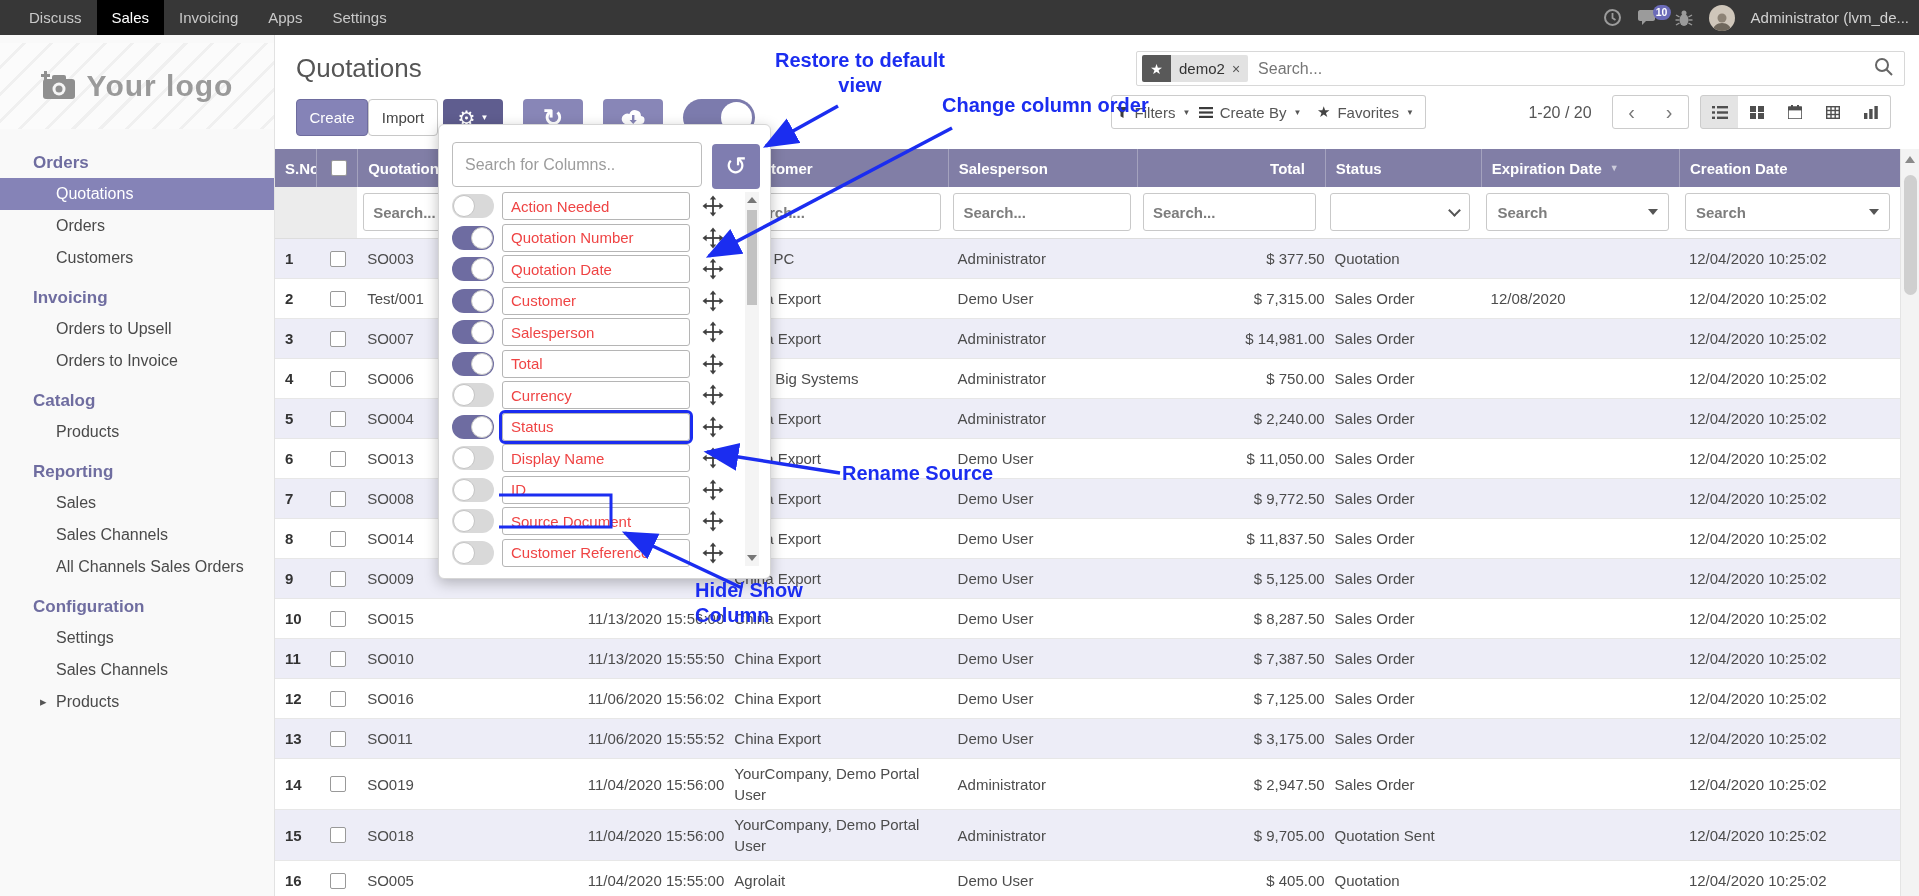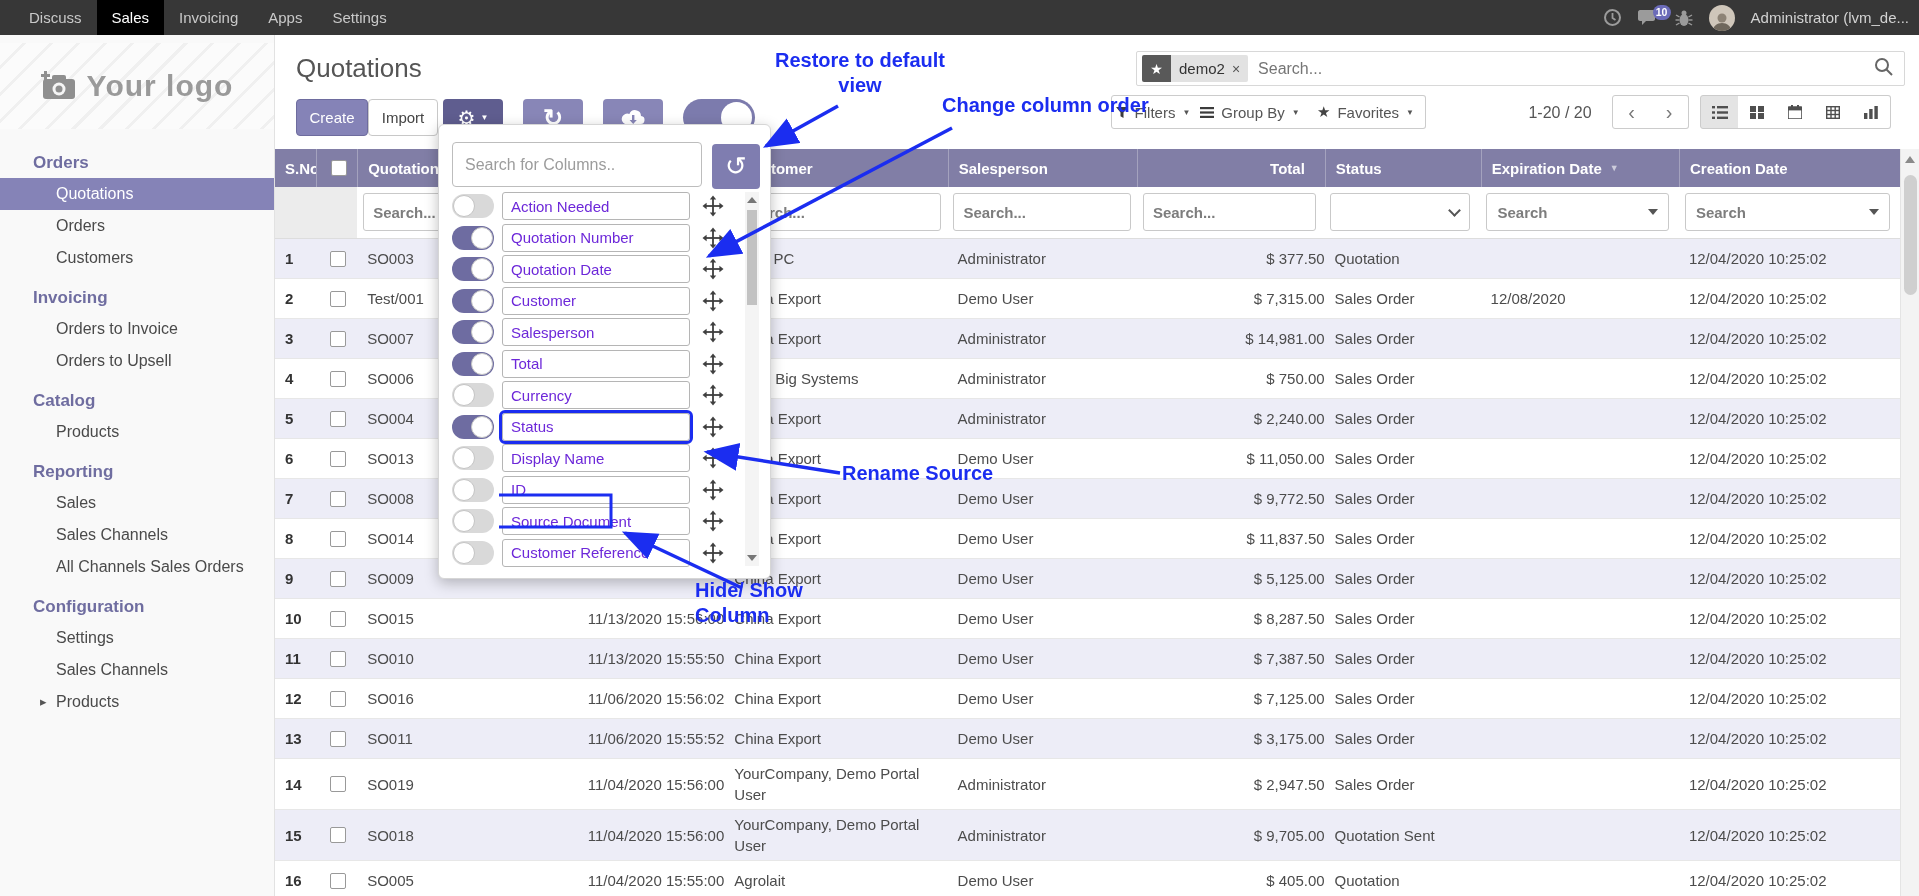--- a/index.html
+++ b/index.html
@@ -110,21 +110,21 @@
   .colpanel { position:absolute; left:438px; top:124px; width:333px; height:455px; background:#fff; border:1px solid #d6d6d6; border-radius:6px; box-shadow:0 4px 14px rgba(0,0,0,.25); z-index:40; }
   .cp-search { position:absolute; left:13px; top:17px; width:250px; height:45px; border:1px solid #bdbdbd; border-radius:4px; padding:0 12px; font-size:16px; color:#555; font-family:"Liberation Sans",sans-serif; outline:none; }
   .cp-search::placeholder { color:#9c9c9c; }
   .cp-restore { position:absolute; left:273px; top:19px; width:48px; height:45px; background:#7f7db0; border-radius:4px; color:#fff; font-size:26px; display:flex; align-items:center; justify-content:center; cursor:pointer; }
   .cp-rows { position:absolute; left:13px; top:67px; width:293px; display:flex; flex-direction:column; gap:3.5px; }
   .prow { display:flex; align-items:center; height:28px; }
   .tgl { position:relative; width:42px; height:24px; border-radius:12px; flex:0 0 42px; cursor:pointer; }
   .tgl .knob { position:absolute; top:1px; width:22px; height:22px; border-radius:50%; background:#fff; border:1px solid #c4c4c4; }
   .tgl.on { background:#6e6ca1; } .tgl.on .knob { left:19px; }
   .tgl.off { background:#d9d9d9; } .tgl.off .knob { left:1px; }
-  .pinput { width:188px; height:28px; margin-left:8px; border:1px solid #b5b5b5; border-radius:3px; padding:0 8px; font-size:15px; color:#6d28d9; font-family:"Liberation Sans",sans-serif; outline:none; background:#fff; }
+  .pinput { width:188px; height:28px; margin-left:8px; border:1px solid #b5b5b5; border-radius:3px; padding:0 8px; font-size:15px; color:#ef4444; font-family:"Liberation Sans",sans-serif; outline:none; background:#fff; }
   .pinput.hl { outline:3px solid #1b2df0; }
   .handle { margin-left:12px; cursor:grab; display:flex; }
   .cp-scroll { position:absolute; left:306px; top:67px; width:14px; height:374px; background:#f4f4f4; }
   .cps-up { position:absolute; top:5px; left:2px; width:0; height:0; border-left:5px solid transparent; border-right:5px solid transparent; border-bottom:6px solid #777; }
   .cps-down { position:absolute; bottom:5px; left:2px; width:0; height:0; border-left:5px solid transparent; border-right:5px solid transparent; border-top:6px solid #777; }
   .cps-thumb { position:absolute; top:18px; left:2px; width:10px; height:95px; background:#c2c2c2; }
 
   
   .annsvg { position:absolute; left:0; top:0; width:1919px; height:896px; z-index:60; pointer-events:none; }
   .annlabel { position:absolute; z-index:61; color:#1b2df0; font-weight:bold; font-size:20px; line-height:25px; pointer-events:none; }
@@ -208,25 +208,25 @@
             </div>
           <div class="sitem">
               <span class="arrow"></span>
               <span>Customers</span>
             </div>
         </div>
         <div class="ssection">
           <div class="shead">Invoicing</div>
           <div class="sitem">
               <span class="arrow"></span>
+              <span>Orders to Upsell</span>
+            </div>
+          <div class="sitem">
+              <span class="arrow"></span>
               <span>Orders to Invoice</span>
-            </div>
-          <div class="sitem">
-              <span class="arrow"></span>
-              <span>Orders to Upsell</span>
             </div>
         </div>
         <div class="ssection">
           <div class="shead">Catalog</div>
           <div class="sitem">
               <span class="arrow"></span>
               <span>Products</span>
             </div>
         </div>
         <div class="ssection">
@@ -312,21 +312,21 @@
     <span class="caret-s">▼</span>
   </div>
   <div class="ctrl-btn cb-group">
     <svg width="14" height="11" viewBox="0 0 14 11">
         <g fill="#3c3c3c">
           <rect y="0" width="14" height="2.2"></rect>
           <rect y="4.4" width="14" height="2.2"></rect>
           <rect y="8.8" width="14" height="2.2"></rect>
         </g>
       </svg>
-    <span>Group By</span>
+    <span>Create By</span>
     <span class="caret-s">▼</span>
   </div>
   <div class="ctrl-btn cb-fav">
     <span class="star-g">★</span>
     <span>Favorites</span>
     <span class="caret-s">▼</span>
   </div>
   <div class="pager">1-20 / 20</div>
   <div class="ctrl-btn pg-prev">‹</div>
   <div class="ctrl-btn pg-next">›</div>

